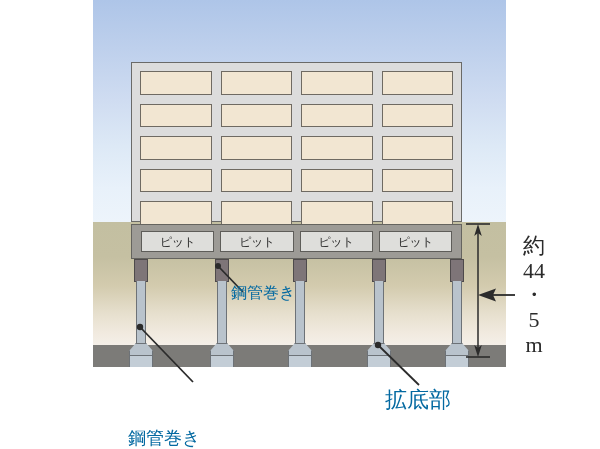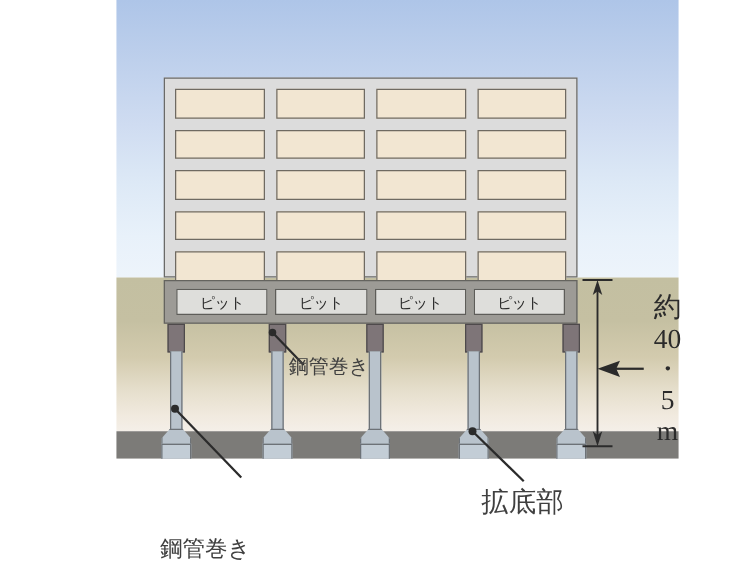--- a/index.html
+++ b/index.html
@@ -14,21 +14,21 @@
     overflow: hidden;
     font-family: "Liberation Serif", "DejaVu Serif", serif;
     color: #2b2b2b;
   }
 
   
   #illustration {
     position: absolute;
     left: 93px;
     top: 0px;
-    width: 450px;
+    width: 413px;
     height: 367px;
     overflow: hidden;
   }
 
   .sky {
     position: absolute;
     left: 0; top: 0;
     width: 100%;
     height: 222px;
     background: linear-gradient(to bottom, #aec5e8 0%, #bed0ec 22%, #cfdcf1 45%, #dde9f6 66%, #e8f1fa 85%, #edf4fb 100%);
@@ -161,22 +161,22 @@
     position: absolute;
     left: 0; top: 0;
     width: 600px;
     height: 449px;
     pointer-events: none;
   }
 
   
   .cap {
     position: absolute;
-    font-family: Liberation Serif, serif;
-    color: #404040;
+    font-family: Liberation Mono, monospace;
+    color: #0369a1;
     white-space: pre;
     line-height: 1.18;
   }
   #cap-kokan-inner {
     left: 231px;
     top: 285px;
     font-size: 16px;
   }
   #cap-kokan-pile {
     left: 128px;
@@ -312,17 +312,17 @@
 
 <div class="cap" id="cap-kokan-pile">
   <div>鋼管巻き</div>
   
 </div>
 
 <div class="cap" id="cap-kakutei">拡底部</div>
 
 <div id="dim-text">
   <span>約</span>
-  <span>40</span>
+  <span>44</span>
   <span>・</span>
   <span>5</span>
   <span>m</span>
 </div>
 
 </body></html>

